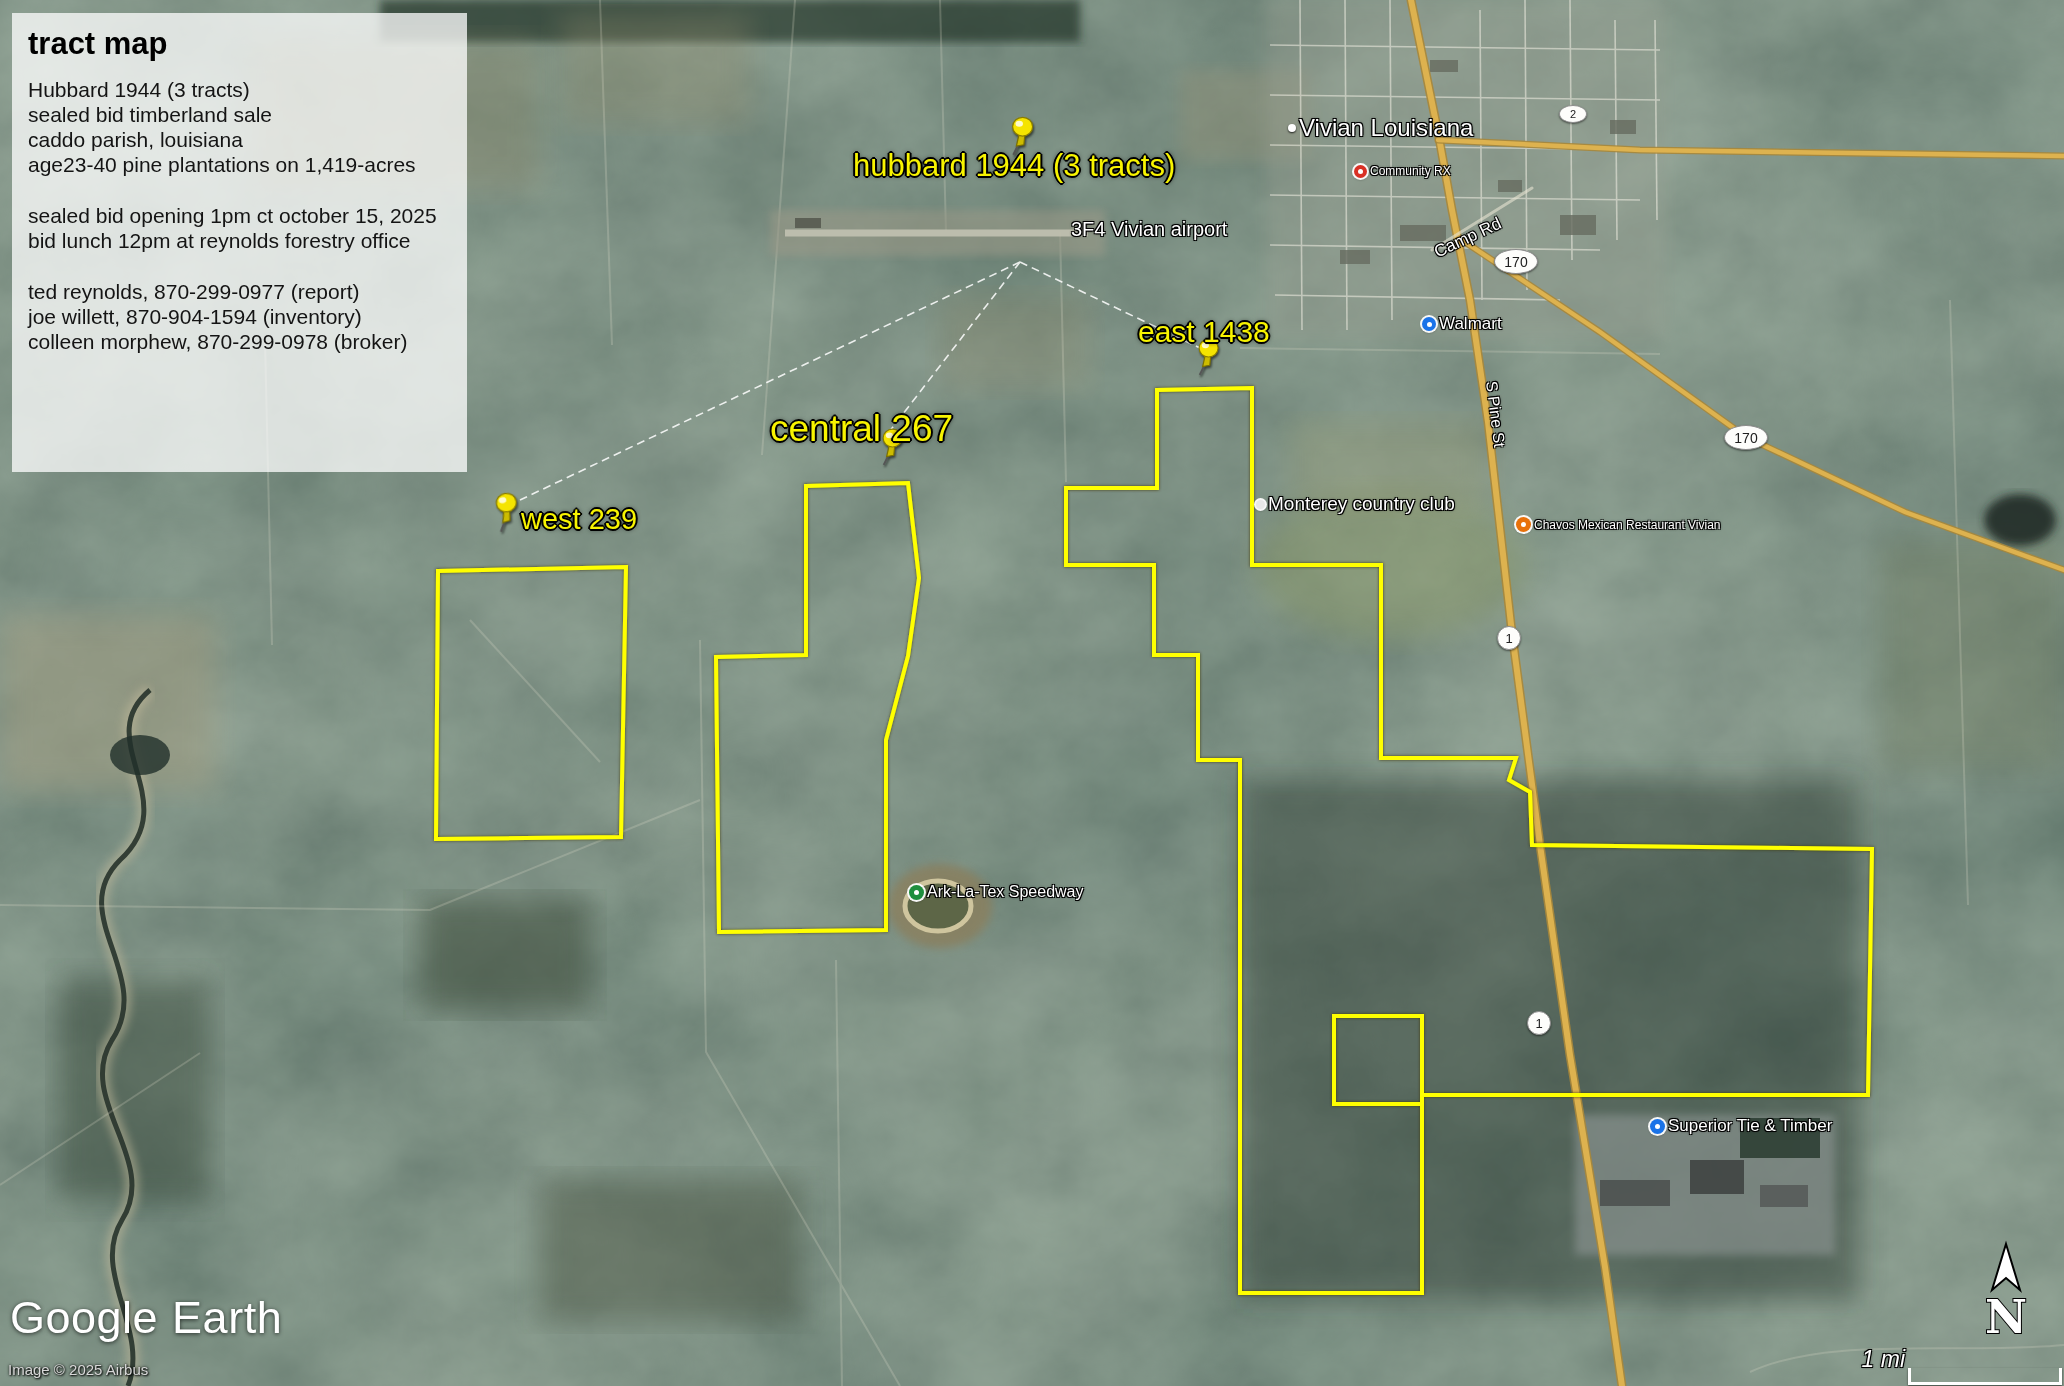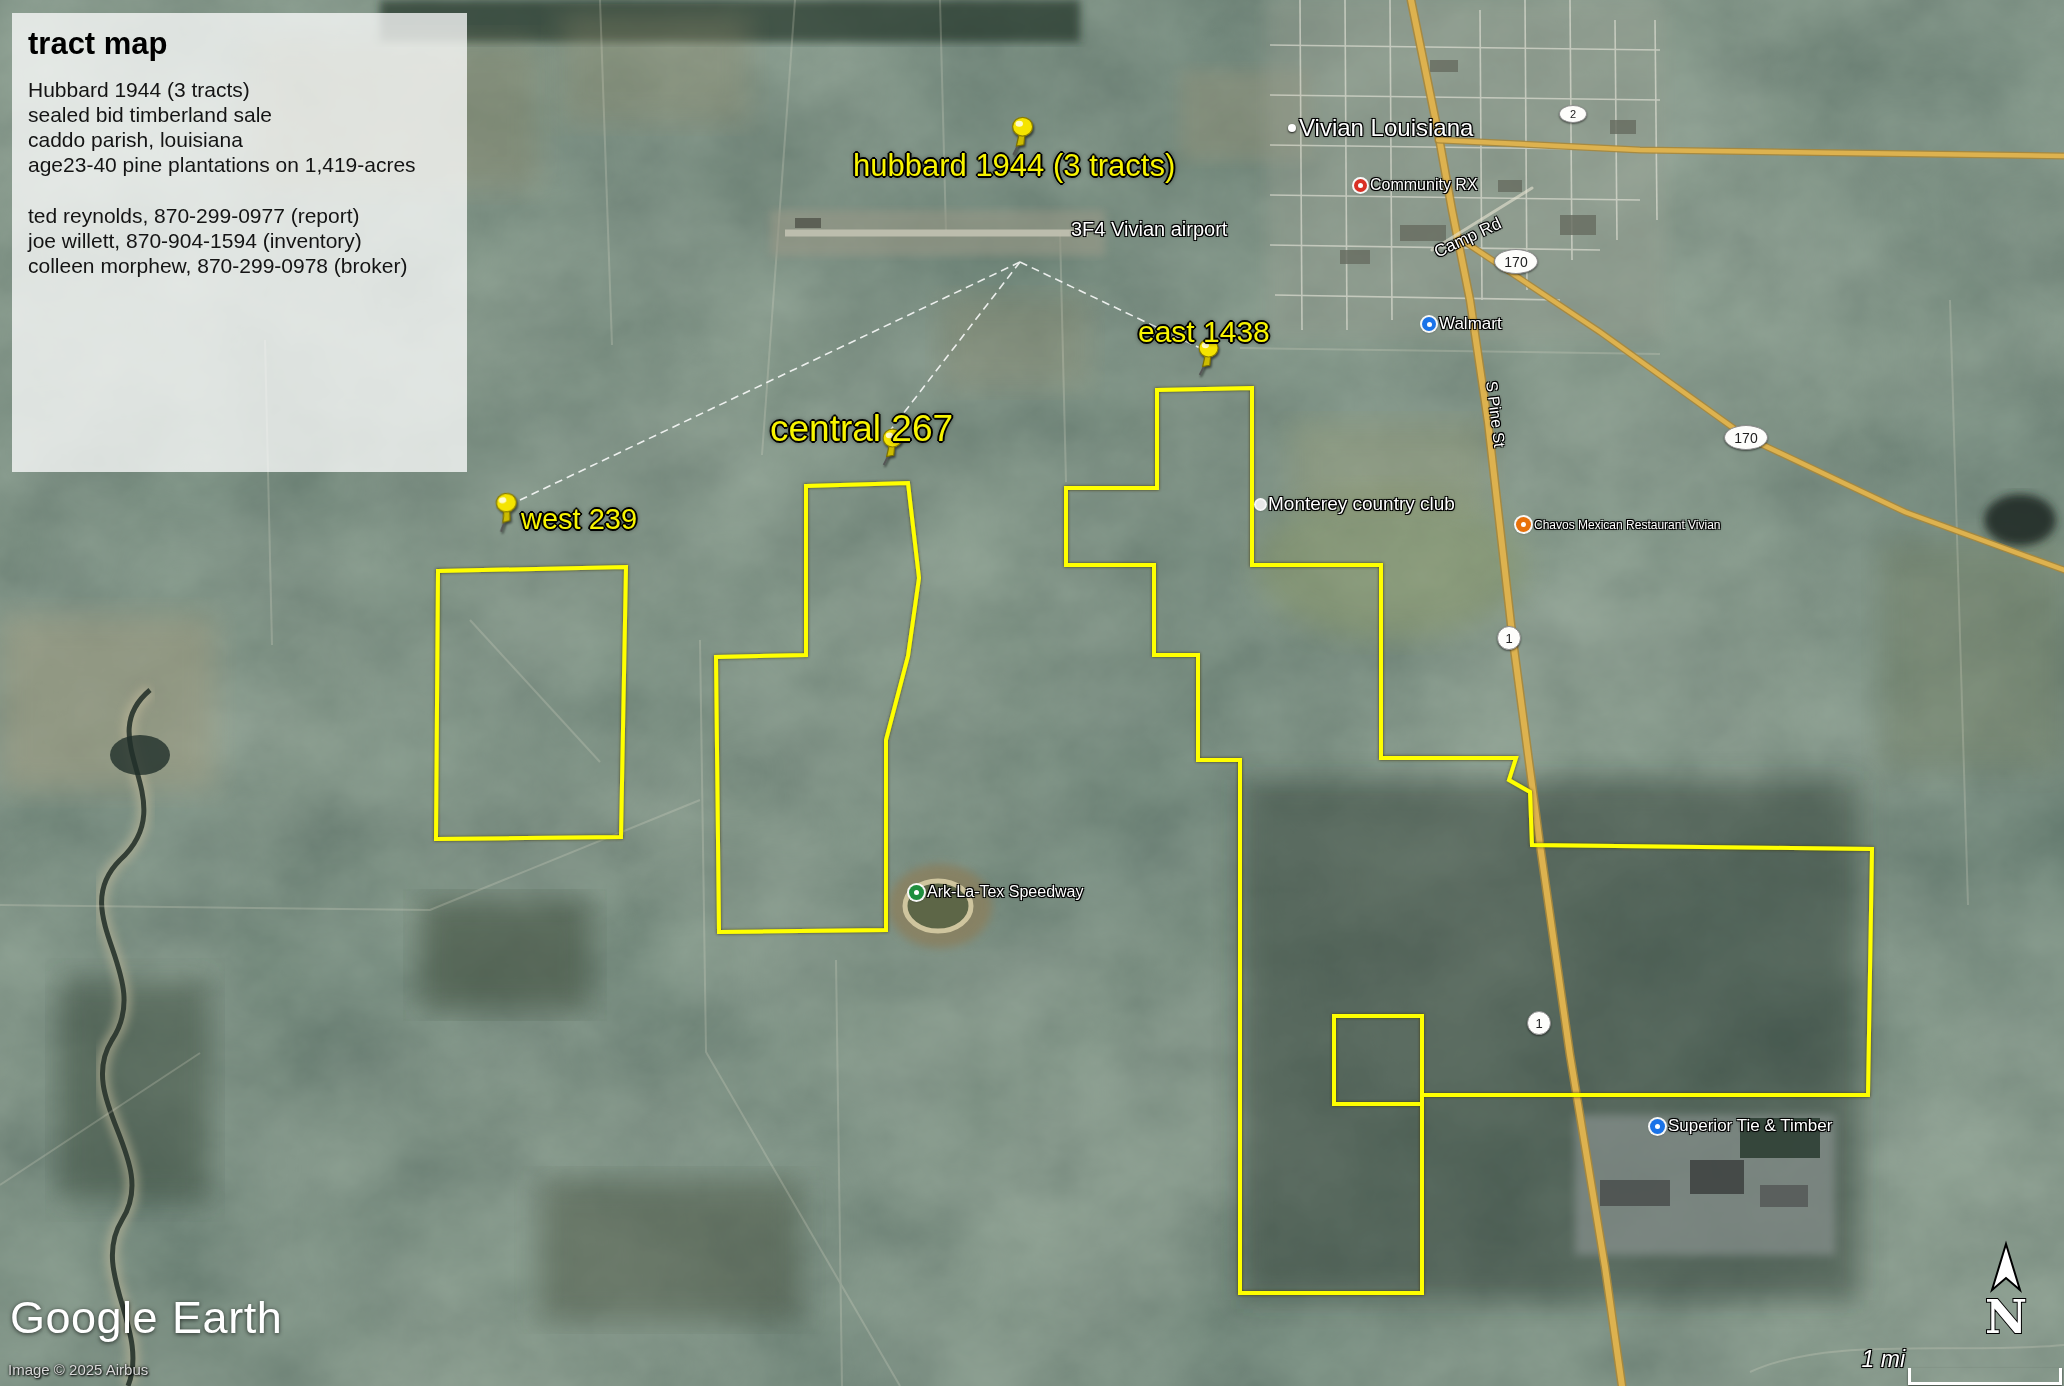--- a/index.html
+++ b/index.html
@@ -213,21 +213,21 @@
 
   <div class="label-white halo" style="left:1288px;top:114px;font-size:24px;">
     <span class="poi-dot" style="width:8px;height:8px;background:#fff;box-shadow:0 1px 2px rgba(0,0,0,.8);"></span>
     <span>Vivian Louisiana</span>
   </div>
 
   <div class="label-white halo" style="left:1071px;top:218px;font-size:20px;">
     <span>3F4 Vivian airport</span>
   </div>
 
-  <div class="label-white halo" style="left:1354px;top:176px;font-size:16px;">
+  <div class="label-white halo" style="left:1354px;top:164px;font-size:12px;">
     <span class="poi-dot" style="width:13px;height:13px;background:#d93025;">
         <i></i>
       </span>
     <span>Community RX</span>
   </div>
 
   <div class="label-white halo" style="left:1422px;top:314px;font-size:17px;">
     <span class="poi-dot" style="width:14px;height:14px;background:#1a73e8;">
         <i></i>
       </span>
@@ -271,20 +271,24 @@
 
   <div class="ibox">
     <h1>tract map</h1>
     <div class="para">
       <div class="line">Hubbard 1944 (3 tracts)</div>
       <div class="line">sealed bid timberland sale</div>
       <div class="line">caddo parish, louisiana</div>
       <div class="line">age23-40 pine plantations on 1,419-acres</div>
     </div>
     <div class="para">
+      <div class="line">sealed bid opening 1pm ct october 15, 2025</div>
+      <div class="line">bid lunch 12pm at reynolds forestry office</div>
+    </div>
+    <div class="para">
       <div class="line">ted reynolds, 870-299-0977 (report)</div>
       <div class="line">joe willett, 870-904-1594 (inventory)</div>
       <div class="line">colleen morphew, 870-299-0978 (broker)</div>
     </div>
   </div>
 
   <div class="gelogo">
     <span>Google</span><span class="earth">Earth</span>
   </div>
   <div class="copyright">Image © 2025 Airbus</div>

